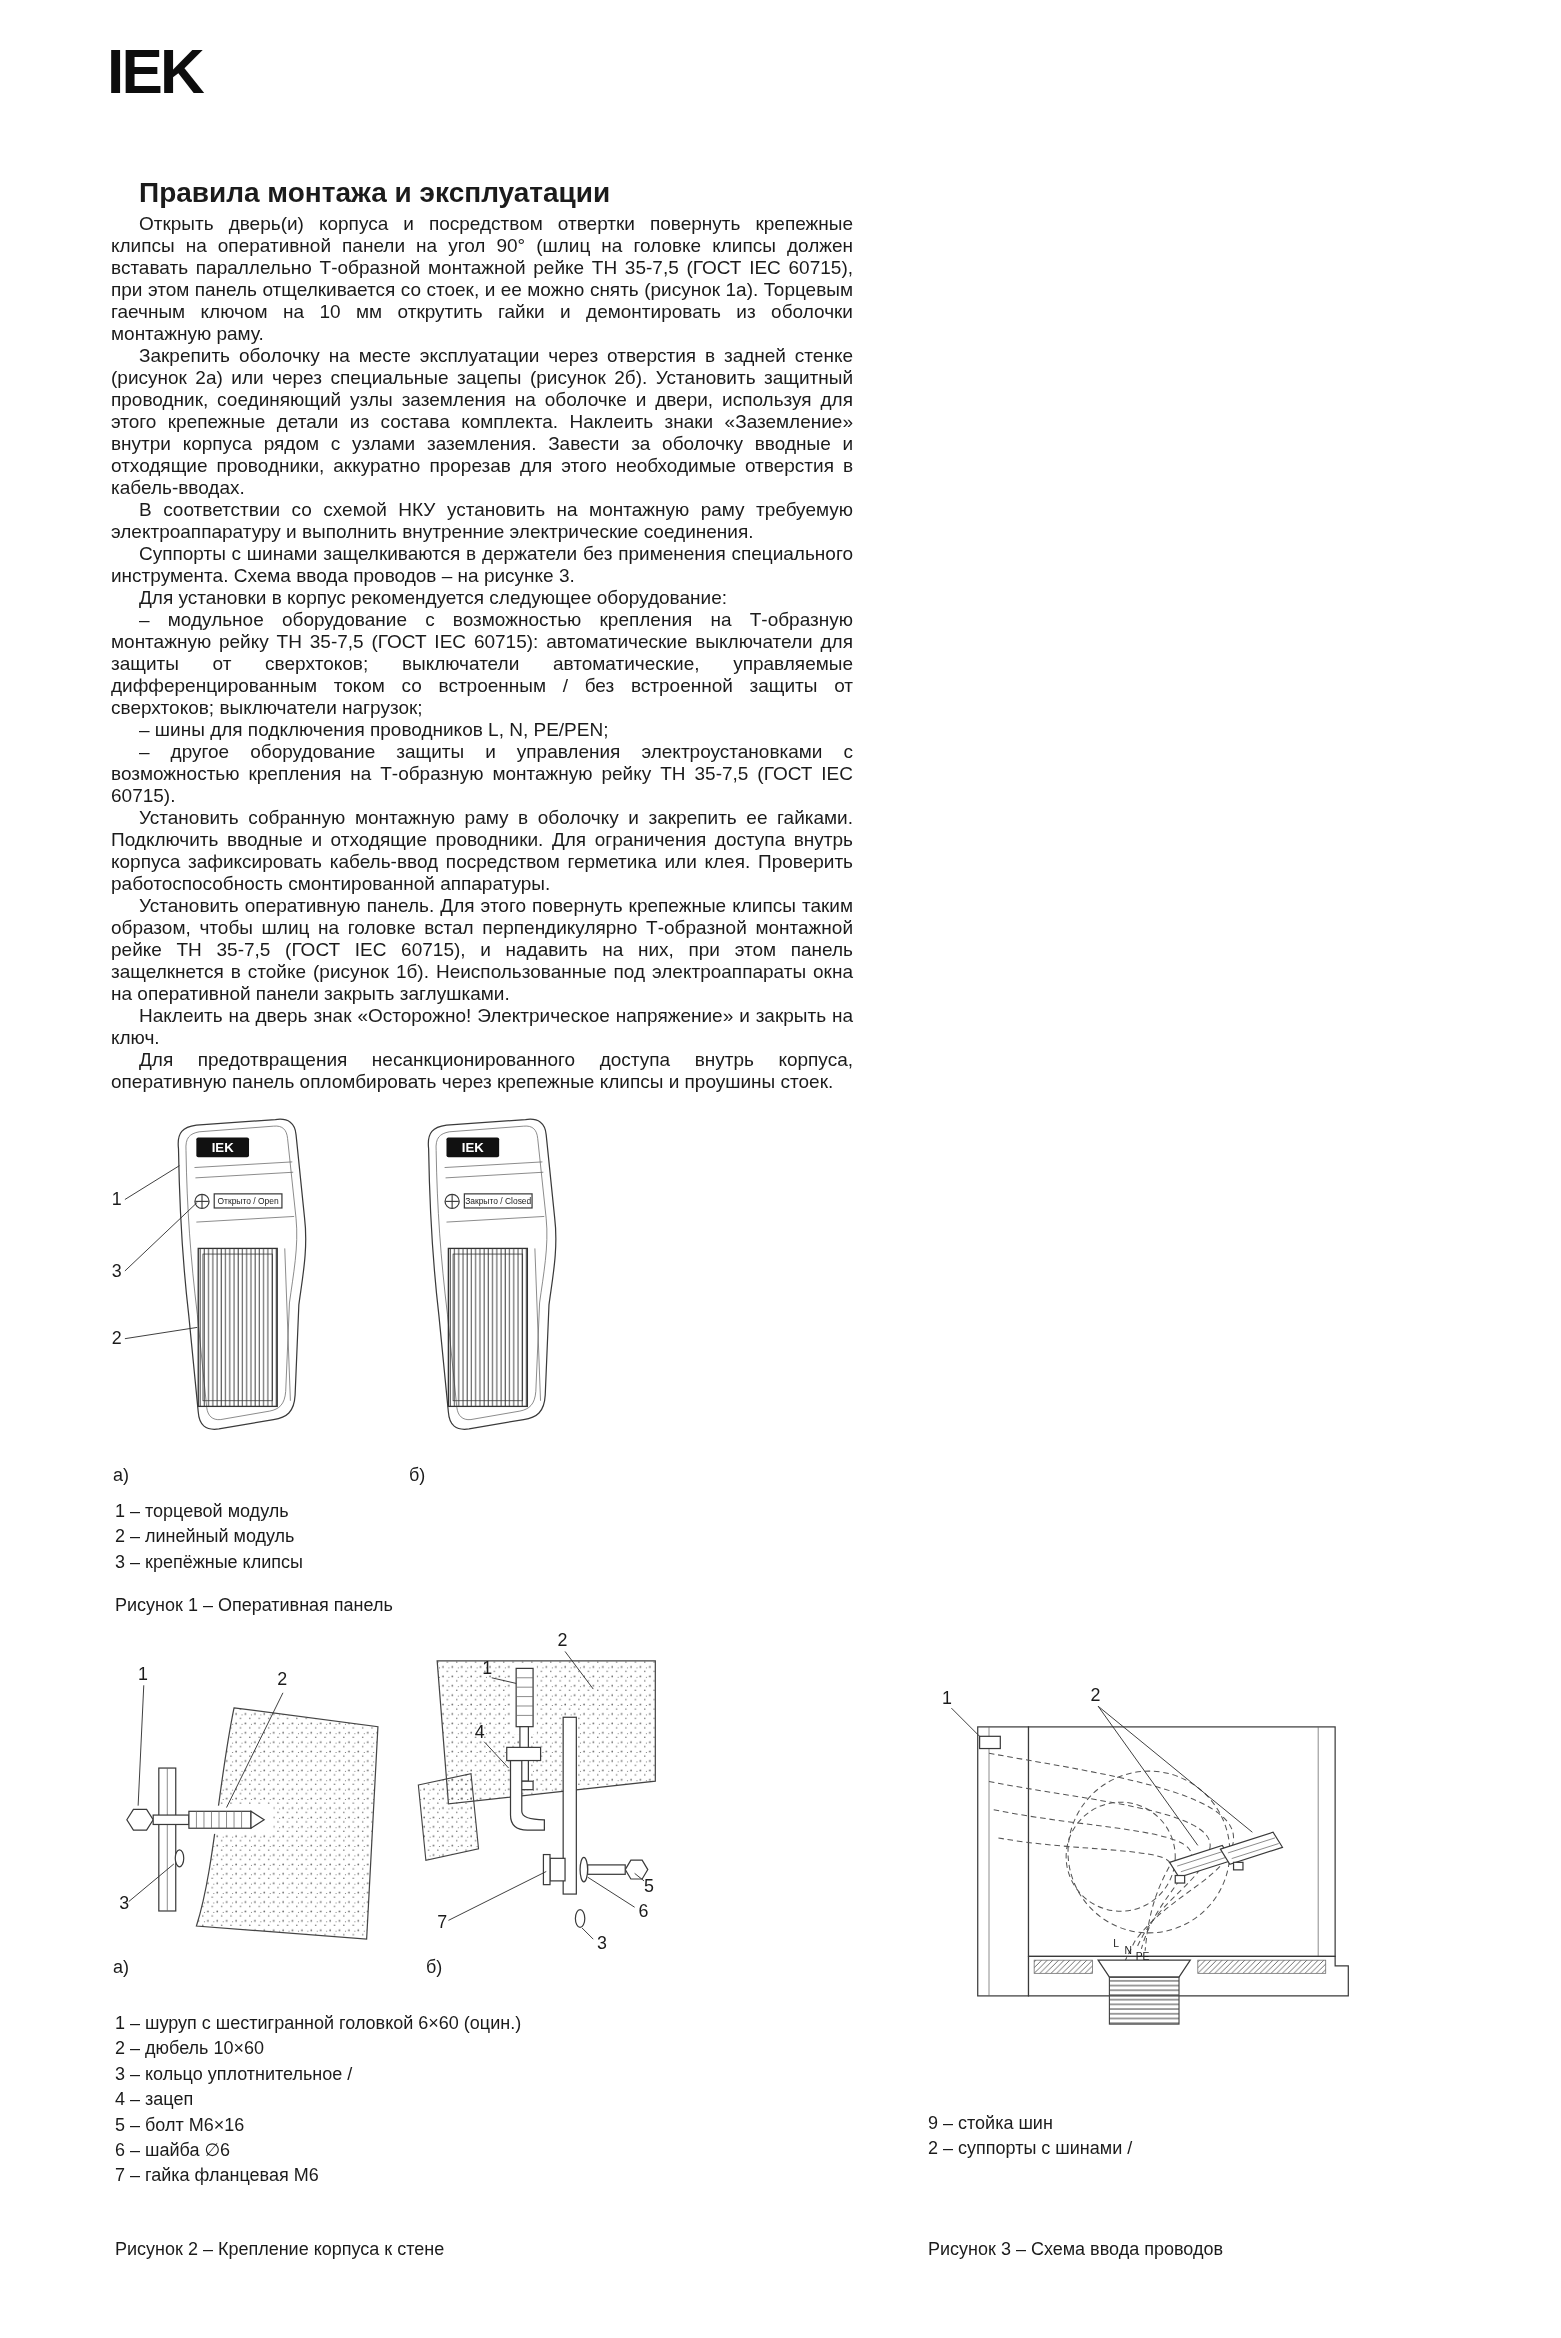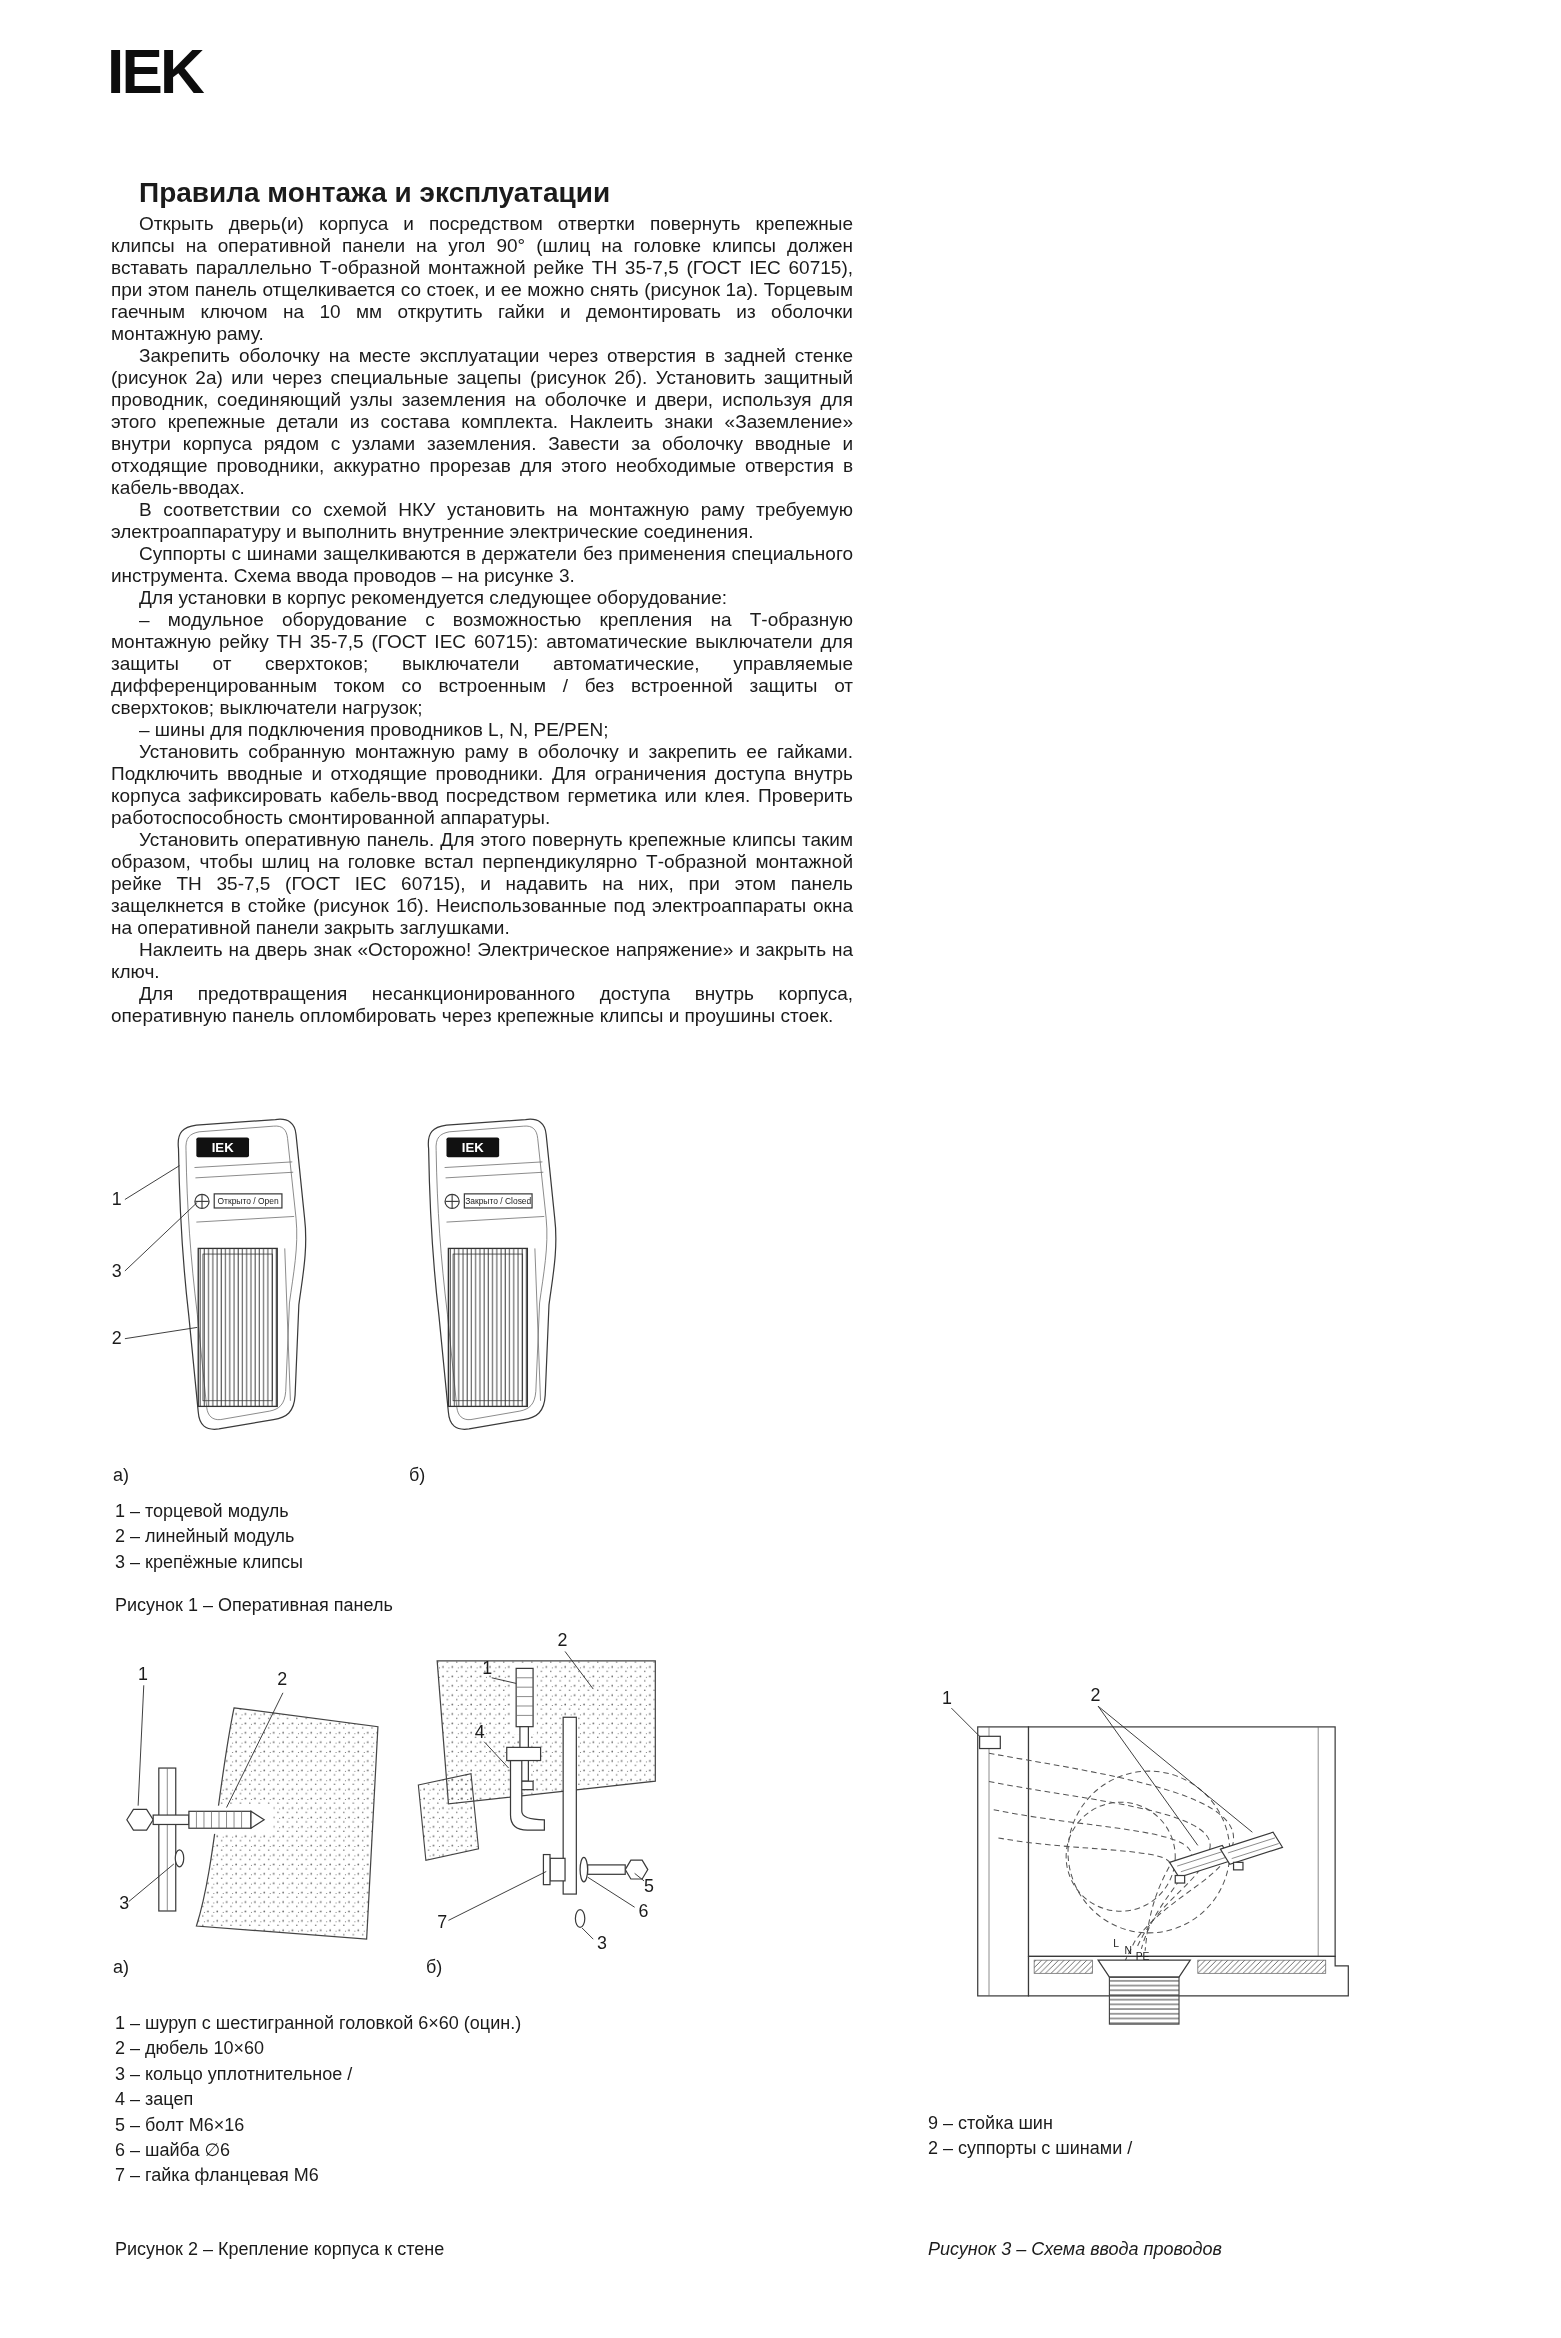--- a/index.html
+++ b/index.html
@@ -33,20 +33,21 @@
 
   <div class="text-col">
     <h1 class="doc-title">Правила монтажа и эксплуатации</h1>
     <p>Открыть дверь(и) корпуса и посредством отвертки повернуть крепежные клипсы на оперативной панели на угол 90° (шлиц на головке клипсы должен вставать параллельно Т-образной монтажной рейке ТН 35-7,5 (ГОСТ IEC 60715), при этом панель отщелкивается со стоек, и ее можно снять (рисунок 1а). Торцевым гаечным ключом на 10 мм открутить гайки и демонтировать из оболочки монтажную раму.</p>
     <p>Закрепить оболочку на месте эксплуатации через отверстия в задней стенке (рисунок 2а) или через специальные зацепы (рисунок 2б). Установить защитный проводник, соединяющий узлы заземления на оболочке и двери, используя для этого крепежные детали из состава комплекта. Наклеить знаки «Заземление» внутри корпуса рядом с узлами заземления. Завести за оболочку вводные и отходящие проводники, аккуратно прорезав для этого необходимые отверстия в кабель-вводах.</p>
     <p>В соответствии со схемой НКУ установить на монтажную раму требуемую электроаппаратуру и выполнить внутренние электрические соединения.</p>
     <p>Суппорты с шинами защелкиваются в держатели без применения специального инструмента. Схема ввода проводов – на рисунке 3.</p>
     <p>Для установки в корпус рекомендуется следующее оборудование:</p>
     <p>– модульное оборудование с возможностью крепления на Т-образную монтажную рейку ТН 35-7,5 (ГОСТ IEC 60715): автоматические выключатели для защиты от сверхтоков; выключатели автоматические, управляемые дифференцированным током со встроенным / без встроенной защиты от сверхтоков; выключатели нагрузок;</p>
     <p>– шины для подключения проводников L, N, PE/PEN;</p>
+    <p>– другое оборудование защиты и управления электроустановками с возможностью крепления на Т-образную монтажную рейку ТН 35-7,5 (ГОСТ IEC 60715).</p>
     <p>Установить собранную монтажную раму в оболочку и закрепить ее гайками. Подключить вводные и отходящие проводники. Для ограничения доступа внутрь корпуса зафиксировать кабель-ввод посредством герметика или клея. Проверить работоспособность смонтированной аппаратуры.</p>
     <p>Установить оперативную панель. Для этого повернуть крепежные клипсы таким образом, чтобы шлиц на головке встал перпендикулярно Т-образной монтажной рейке ТН 35-7,5 (ГОСТ IEC 60715), и надавить на них, при этом панель защелкнется в стойке (рисунок 1б). Неиспользованные под электроаппараты окна на оперативной панели закрыть заглушками.</p>
     <p>Наклеить на дверь знак «Осторожно! Электрическое напряжение» и закрыть на ключ.</p>
     <p>Для предотвращения несанкционированного доступа внутрь корпуса, оперативную панель опломбировать через крепежные клипсы и проушины стоек.</p>
   </div>
 
   <svg style="left:104px;top:1113px;" width="527" height="331" viewBox="0 0 560 352">
     <defs>
       <pattern id="vlines" width="4.5" height="10" patternUnits="userSpaceOnUse">
         <line x1="2" y1="0" x2="2" y2="10" stroke="#3a3a3a" stroke-width="1"></line>
@@ -244,16 +245,16 @@
     <line class="lead" x1="30" y1="32" x2="60" y2="62"></line>
     <text class="co" x="178" y="24">2</text>
     <line class="lead" x1="186" y1="30" x2="292" y2="178"></line>
     <line class="lead" x1="186" y1="30" x2="350" y2="164"></line>
   </svg>
 
   <div class="legend" style="left:928px;top:2111px;">
     <div>9 – стойка шин</div>
     <div>2 – суппорты с шинами /</div>
   </div>
-  <div class="caption" style="left:928px;top:2239px;font-style:italic;">Рисунок 3 – Схема ввода проводов</div>
+  <div class="caption" style="left:928px;top:2239px;">Рисунок 3 – Схема ввода проводов</div>
 
 </div>
 
 
 </body></html>

